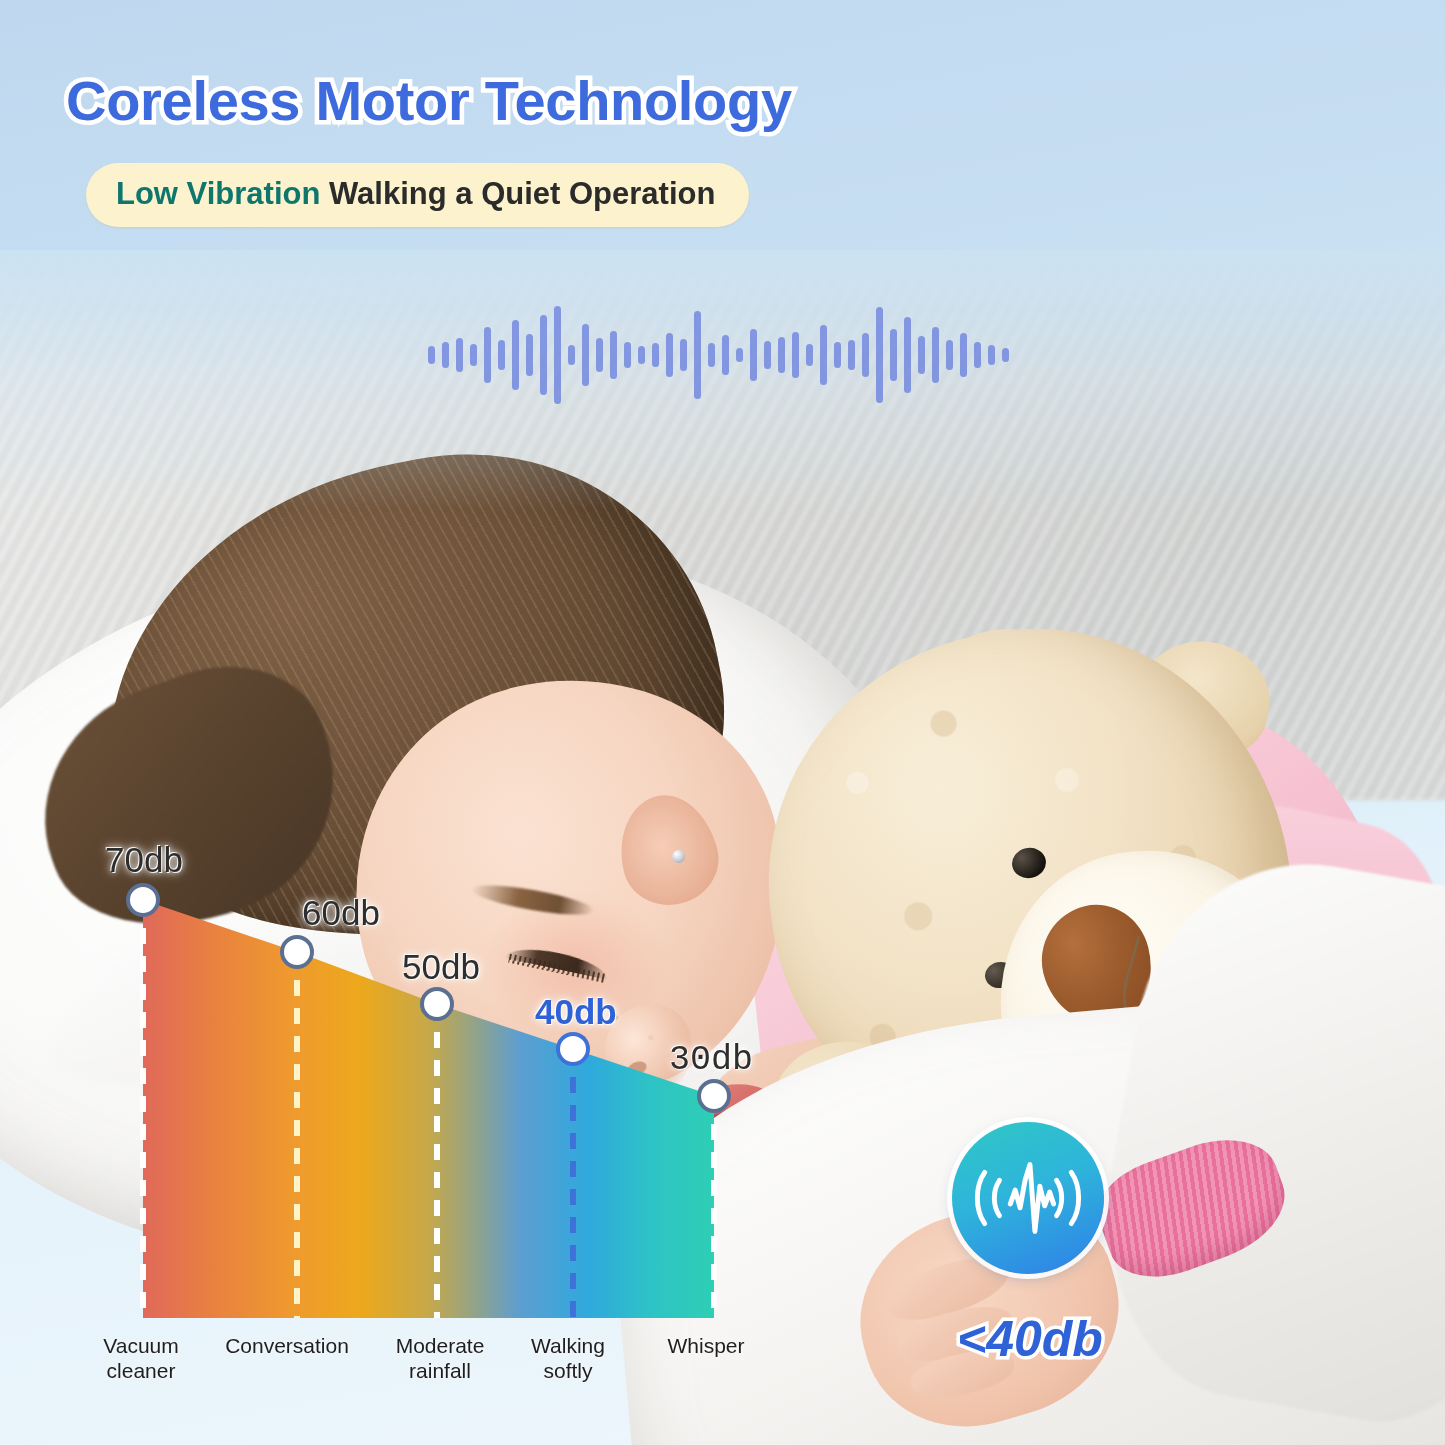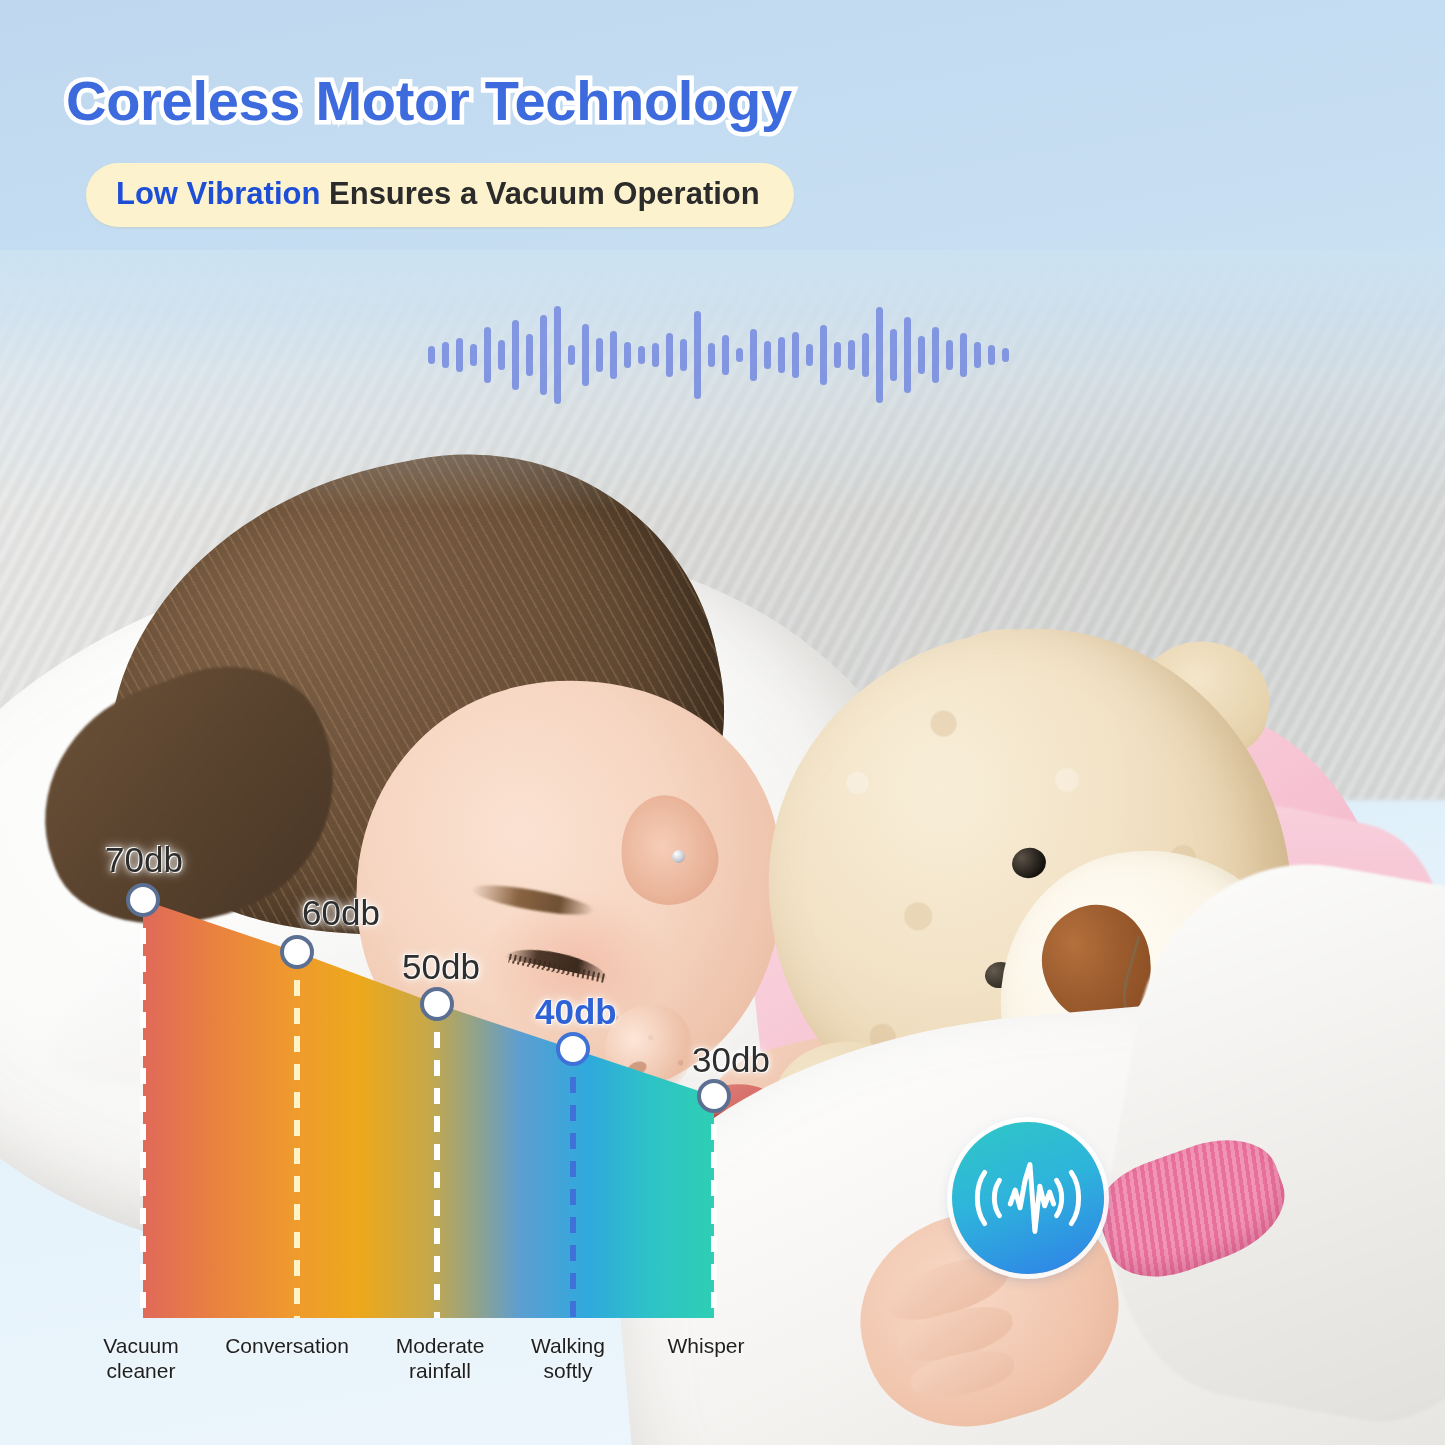--- a/index.html
+++ b/index.html
@@ -302,21 +302,21 @@
     -webkit-text-stroke:9px #ffffff; paint-order:stroke fill;
     text-shadow:0 0 2px rgba(255,255,255,.9);
   }
   .pill{
     position:absolute; left:86px; top:163px; z-index:90;
     background:#fcf2cd; border-radius:36px;
     padding:13px 34px 15px 30px;
     font-size:31px; white-space:nowrap;
     box-shadow:0 1px 2px rgba(180,170,120,.25);
   }
-  .pill .b{ color:#1d4ed8; font-weight:bold; }
+  .pill .b{ color:#0f766e; font-weight:bold; }
   .pill .d{ color:#2b2b2b; font-weight:bold; }
 
   
   .chart{
     position:absolute; left:0; top:0; width:1445px; height:1445px; z-index:70;
     pointer-events:none;
   }
   .chart svg{ width:100%; height:100%; display:block; }
   .db-label{
     position:absolute; z-index:80;
@@ -448,21 +448,21 @@
       <i style="height: 44px;"></i>
       <i style="height: 26px;"></i>
       <i style="height: 20px;"></i>
       <i style="height: 14px;"></i>
     </div>
 
   <div class="title">Coreless Motor Technology</div>
 
   <div class="pill">
     <span class="b">Low Vibration</span>
-    <span class="d">Ensures a Vacuum Operation</span>
+    <span class="d">Walking a Quiet Operation</span>
   </div>
 
   <div class="chart">
     <svg viewBox="0 0 1445 1445" preserveAspectRatio="none" aria-hidden="true">
       <defs>
         <linearGradient id="dbgrad" x1="0" y1="0" x2="1" y2="0">
           <stop offset="0.00" stop-color="#e0695a"></stop>
           <stop offset="0.13" stop-color="#e9823f"></stop>
           <stop offset="0.26" stop-color="#ef9a2e"></stop>
           <stop offset="0.38" stop-color="#eda81c"></stop>
@@ -489,21 +489,21 @@
           <circle cx="573" cy="1049" r="15" fill="#ffffff" stroke="#3f72d8" stroke-width="4"></circle>
           <circle cx="714" cy="1096" r="15" fill="#ffffff" stroke="#5b6f92" stroke-width="4"></circle>
         </g>
     </svg>
   </div>
 
   <div class="db-label" style="left:105px; top:840px;">70db</div>
   <div class="db-label" style="left:258px; top:893px;margin-left:44px;">60db</div>
   <div class="db-label" style="left:402px; top:947px;">50db</div>
   <div class="db-label hl" style="left:535px; top:992px;text-align:right;">40db</div>
-  <div class="db-label" style="left:692px; top:1040px;">30db</div>
+  <div class="db-label" style="left:669px; top:1040px;font-family:Liberation Mono, monospace;">30db</div>
 
   <div class="cat-label" style="left:141px; top:1334px;">Vacuum
 cleaner</div>
   <div class="cat-label" style="left:287px; top:1334px;">Conversation</div>
   <div class="cat-label" style="left:440px; top:1334px;">Moderate
 rainfall</div>
   <div class="cat-label" style="left:568px; top:1334px;">Walking
 softly</div>
   <div class="cat-label" style="left:706px; top:1334px;">Whisper</div>
 
@@ -511,14 +511,15 @@
     <svg viewBox="0 0 120 96">
       <g fill="none" stroke="#ffffff" stroke-width="5" stroke-linecap="round" stroke-linejoin="round">
         <path d="M16 22 C 6 36, 6 60, 16 74"></path>
         <path d="M31 30 C 24 40, 24 56, 31 66"></path>
         <path d="M104 22 C 114 36, 114 60, 104 74"></path>
         <path d="M89 30 C 96 40, 96 56, 89 66"></path>
         <path d="M42 54 L47 40 L52 58 L57 30 L62 14 L67 82 L72 36 L77 56 L82 42 L86 54"></path>
       </g>
     </svg>
   </div>
+  <div class="badge-text">&lt;40db</div>
 
 </div>
 
 </body></html>

